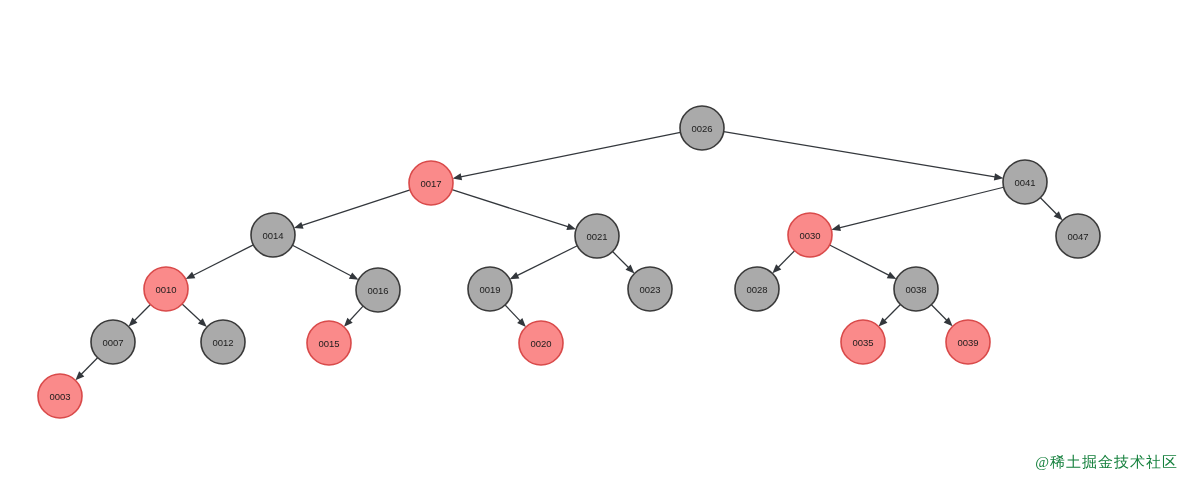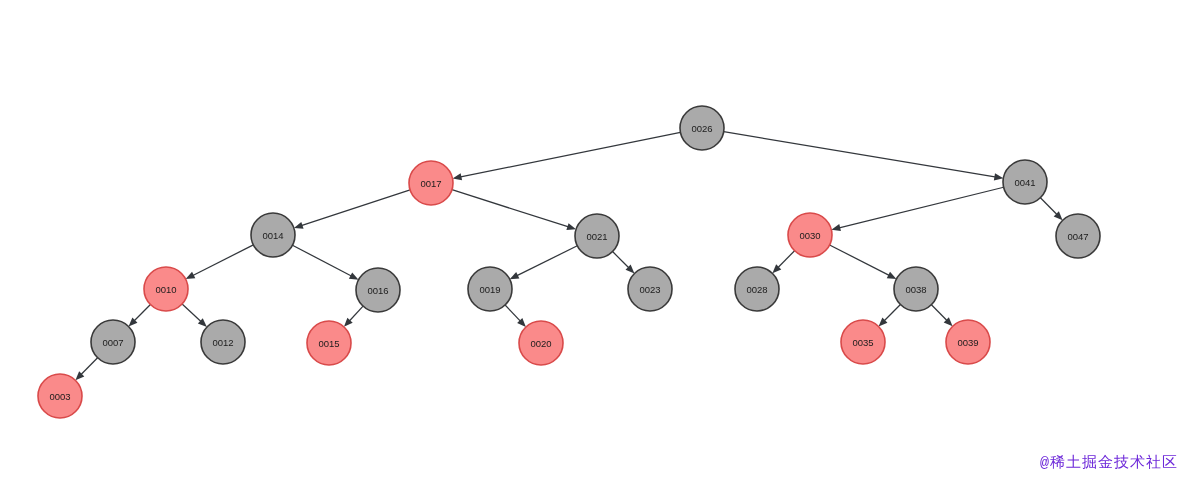--- a/index.html
+++ b/index.html
@@ -47,23 +47,23 @@
     fill: none;
   }
   .arrow-head {
     fill: #33373c;
     stroke: none;
   }
   #watermark {
     position: absolute;
     right: 18px;
     bottom: 10px;
-    font-family: Liberation Mono, monospace;
+    font-family: Liberation Serif, serif;
     font-size: 15px;
-    color: #6d28d9;
+    color: #15803d;
     letter-spacing: 1px;
     white-space: nowrap;
     user-select: none;
   }
 </style>
 </head>
 <body>
 
 <div id="canvas">
 

